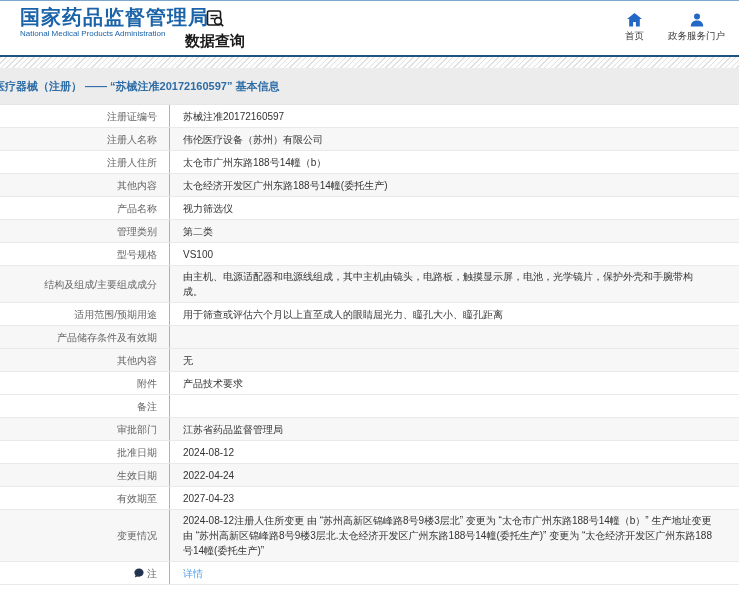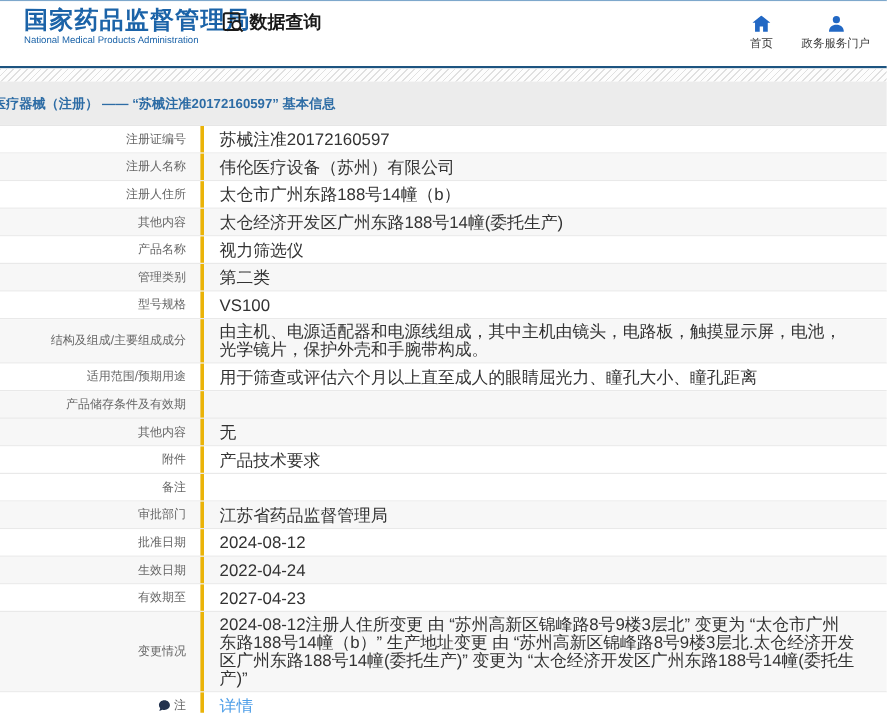--- a/index.html
+++ b/index.html
@@ -5,43 +5,43 @@
   * { margin:0; padding:0; box-sizing:border-box; }
   html,body { width:739px; height:594px; overflow:hidden; background:#fff;
     font-family:"Liberation Sans","DejaVu Sans",sans-serif; }
   body { position:relative; border-top:1px solid #7ea8cc; }
 
   
   .header { position:relative; height:54px; background:#fff; }
   .logo { position:absolute; left:20px; top:4px; }
   .logo-title { color:#1b63a8; font-size:20px; font-weight:bold; letter-spacing:1px; line-height:24px; }
   .logo-sub { color:#1b63a8; font-size:8px; line-height:10px; }
-  .query { position:absolute; left:185px; top:8px; display:flex; align-items:center; gap:4px; cursor:pointer; }
+  .query { position:absolute; left:185px; top:8px; display:flex; align-items:center; gap:4px; cursor:pointer;flex-direction:column; }
   .query-label { font-size:15px; font-weight:bold; color:#1a1a1a; }
   .nav { position:absolute; right:14px; top:12px; display:flex; gap:24px; }
   .nav-item { display:flex; flex-direction:column; align-items:center; gap:3px; cursor:pointer; }
   .nav-label { font-size:9.5px; color:#3a3a3a; white-space:nowrap; }
 
   
   .blue-line { height:2px; background:#1d5480; }
   .hatch { height:11px; background:#fdfdfd;
     background-image:repeating-linear-gradient(135deg,#e0e0e0 0 1px,transparent 1px 4px); }
   .title-band { height:36px; background:#ececec; display:flex; align-items:center; }
   .page-title { color:#2d6ca5; font-size:11px; font-weight:bold; white-space:nowrap;
     position:relative; left:-6px; }
 
   
   .detail-table { border-top:1px solid #e6e6e6; }
   .row { display:flex; border-bottom:1px solid #e9e9e9; min-height:23px; background:#fff; }
   .row.alt { background:#f7f7f7; }
-  .cell-label { width:170px; flex:0 0 170px; border-right:3px solid #eab308;
+  .cell-label { width:170px; flex:0 0 170px; border-right:1px solid #eab308;
     display:flex; align-items:center; justify-content:flex-end; gap:3px;
     padding:3px 12px 3px 6px; color:#666; font-size:10px; line-height:15px; text-align:right; }
   .cell-value { flex:1; display:flex; align-items:center;
-    padding:3px 27px 3px 13px; color:#333; font-size:14px; line-height:15px; word-break:break-all; }
+    padding:3px 27px 3px 13px; color:#333; font-size:10px; line-height:15px; word-break:break-all; }
   .cell-value a { color:#4f9fe8; text-decoration:none; cursor:pointer; }
 
   .icon { display:inline-flex; align-items:center; justify-content:center; }
 </style>
 </head>
 <body>
 
 <div class="header">
   <div class="logo">
     <div class="logo-title">国家药品监督管理局</div>

